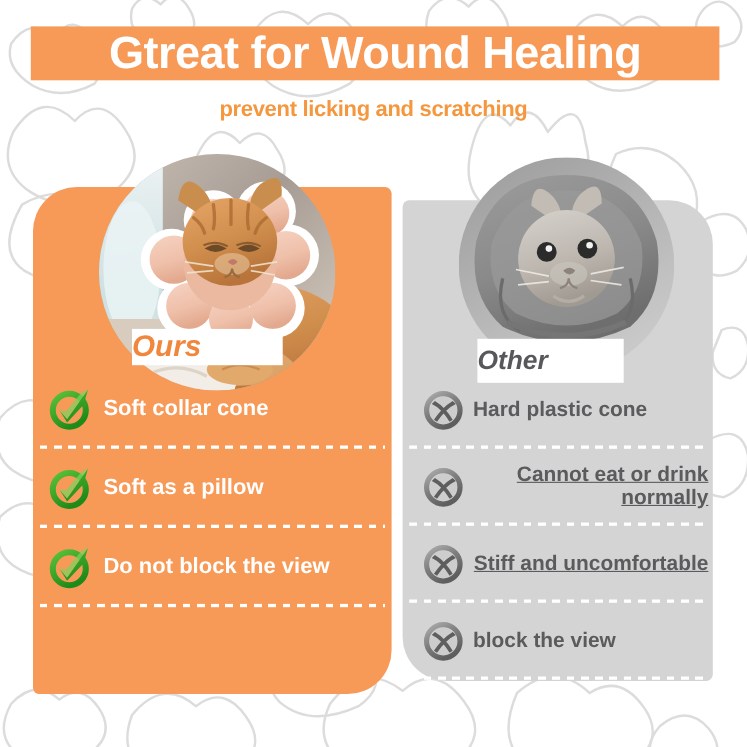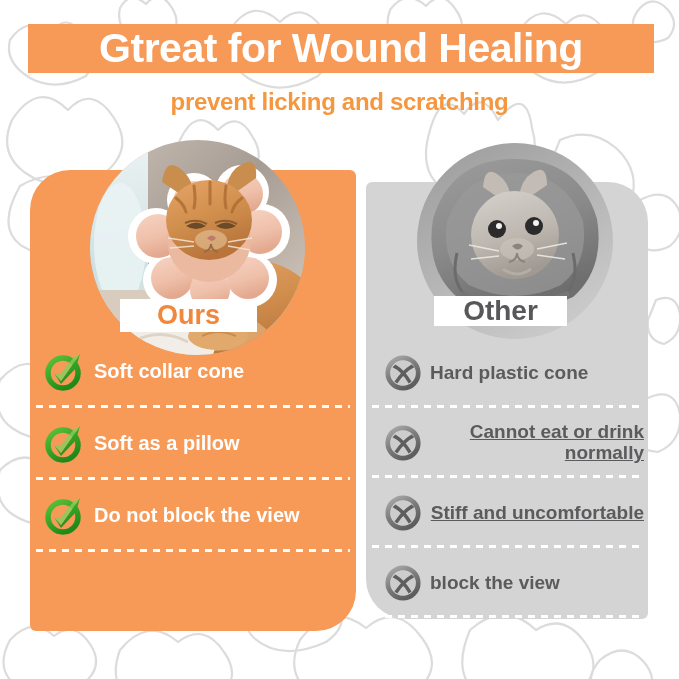--- a/index.html
+++ b/index.html
@@ -48,21 +48,21 @@
     line-height: 1;
   }
   .subtitle {
     position: absolute;
     left: 0;
     top: 88px;
     width: 679px;
     text-align: center;
     z-index: 3;
     color: #F5973F;
-    font-size: 24px;
+    font-size: 20px;
     font-weight: bold;
     letter-spacing: -0.3px;
   }
 
   
   .panel {
     position: absolute;
     z-index: 1;
   }
   .panel-ours {
@@ -102,38 +102,38 @@
     height: 196px;
   }
 
   
   .chip {
     position: absolute;
     background: #ffffff;
     z-index: 5;
     display: flex;
     align-items: center;
-    justify-content: center;
     font-weight: bold;
+    font-style: italic;
   }
   .chip-ours {
     left: 120px;
     top: 299px;
     width: 137px;
     height: 33px;
     color: #F0873C;
     font-size: 27px;
   }
   .chip-other {
     left: 434px;
-    top: 296px;
+    top: 308px;
     width: 133px;
-    height: 30px;
+    height: 40px;
     color: #58585A;
-    font-size: 28px;
+    font-size: 24px;
   }
 
   
   .rows {
     position: absolute;
     z-index: 5;
   }
   .rows-ours { left: 36px; top: 336px; width: 314px; text-align: center; }
   .rows-other { left: 372px; top: 338px; width: 272px; }
 

